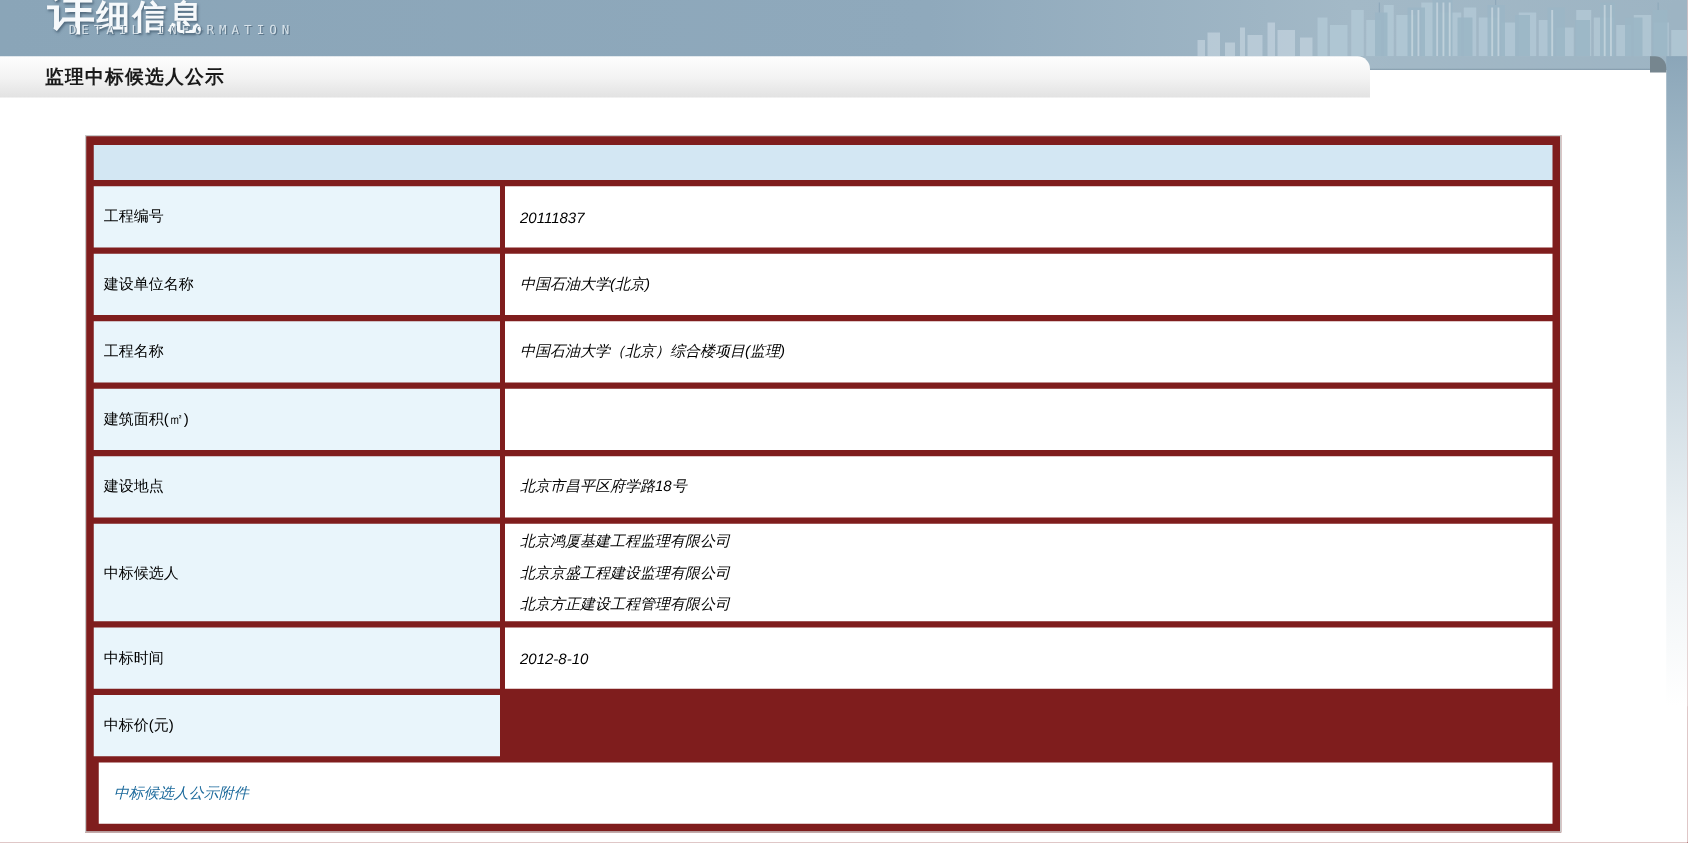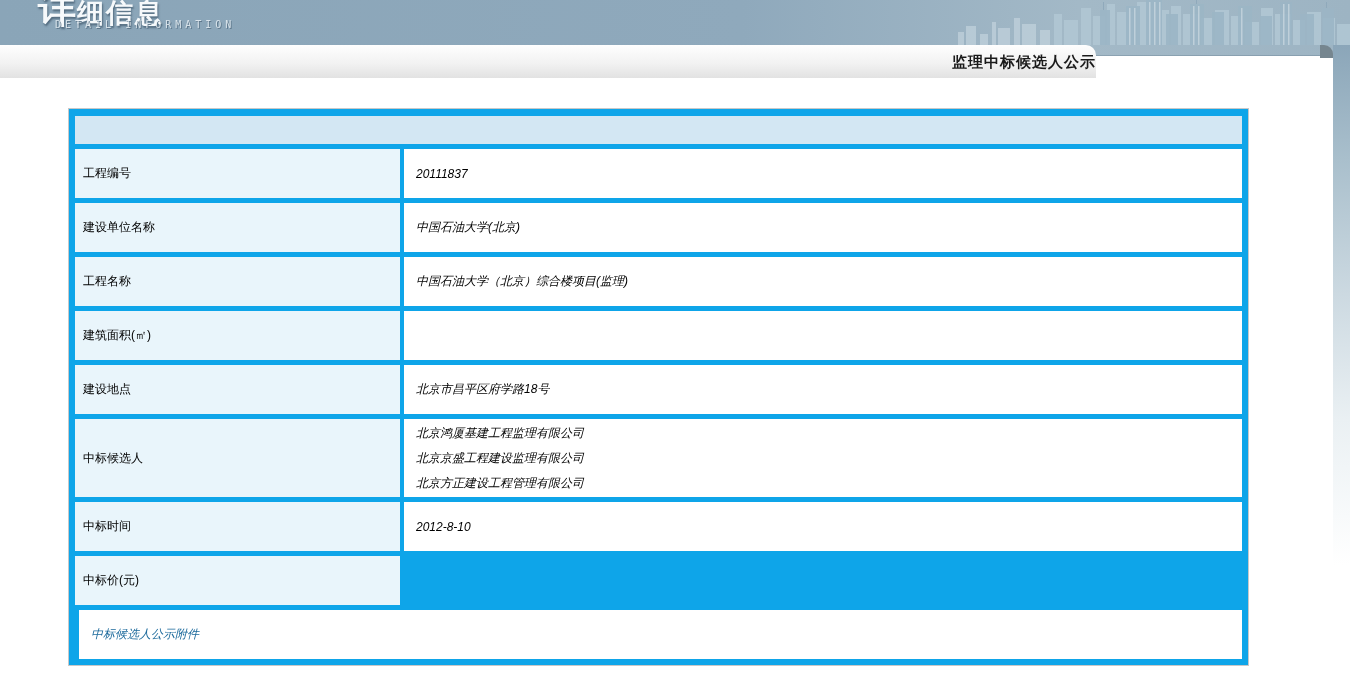--- a/index.html
+++ b/index.html
@@ -33,31 +33,31 @@
   }
   .corner-cap {
     position:absolute; left:1320px; top:45px; width:13px; height:13px;
     background:#76868f; border-top-right-radius:9px; z-index:1;
   }
 
   
   .titlebar {
     position:absolute; left:0; top:45px; width:1096px; height:33px;
     background:linear-gradient(#fefefe 0%,#f2f2f2 55%,#e2e2e2 100%);
-    border-top-right-radius:10px; z-index:2; text-align:right;
+    border-top-right-radius:10px; z-index:2; text-align:left;padding-left:36px;
   }
   .page-title {
     display:inline-block; line-height:33px; font-size:15px; font-weight:bold;
     color:#1a1a1a; letter-spacing:1px;
   }
 
   
   .detail-box {
     position:absolute; left:68px; top:108px; width:1181px;
-    border:1px solid #c8c8c8; background:#0ea5e9; padding:7px 6px 6px 6px;
+    border:1px solid #c8c8c8; background:#7f1d1d; padding:7px 6px 6px 6px;
   }
   .head-band { height:28px; background:#d3e7f3; }
   .trow { display:flex; margin-top:5px; height:49px; }
   .trow.multi { height:78px; }
   .tlabel {
     width:325px; background:#e9f5fb; display:flex; align-items:center;
     padding-left:8px; flex-shrink:0; color:#000;
   }
   .tvalue {
     flex:1; margin-left:4px; padding-left:12px; background:#fff;

